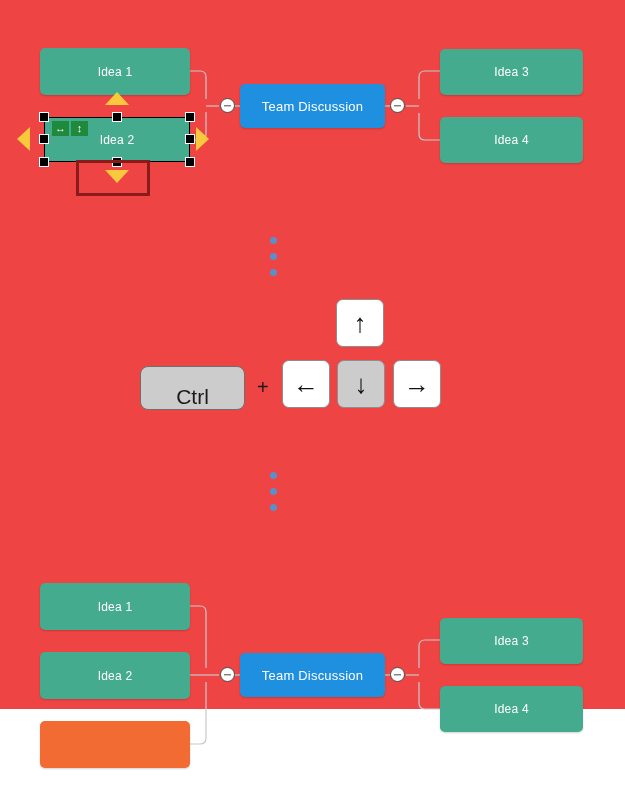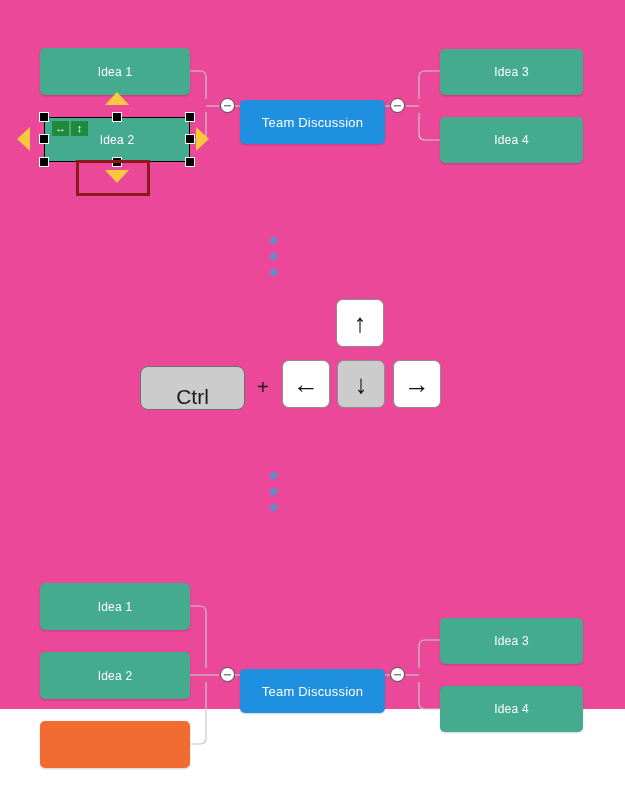--- a/index.html
+++ b/index.html
@@ -6,38 +6,38 @@
   html, body {
     margin: 0; padding: 0;
     width: 625px; height: 800px;
     background: #ffffff;
     font-family: "Liberation Sans", sans-serif;
     overflow: hidden;
   }
   #stage {
     position: relative;
     width: 625px; height: 709px;
-    background: #ec4899;
+    background: #ef4444;
     padding-left: 36px;
   }
 
   
   .node {
     position: absolute;
     border-radius: 5px;
     display: flex;
     align-items: center;
     justify-content: center;
     color: #ffffff;
     font-size: 12px;
     letter-spacing: .2px;
     box-shadow: 0 1px 2px rgba(0,0,0,.18);
   }
   .node.green  { background: #44AB8E; }
-  .node.blue   { background: #1F8FE0; font-size: 13px; margin-top: 16px; }
+  .node.blue   { background: #1F8FE0; font-size: 13px; }
   .node.orange { background: #F16B33; }
   .node.sel    { box-shadow: none; border-radius: 0; }
 
   
   svg.wires {
     position: absolute; left: 0; top: 0;
     width: 625px; height: 800px;
     pointer-events: none;
   }
 

